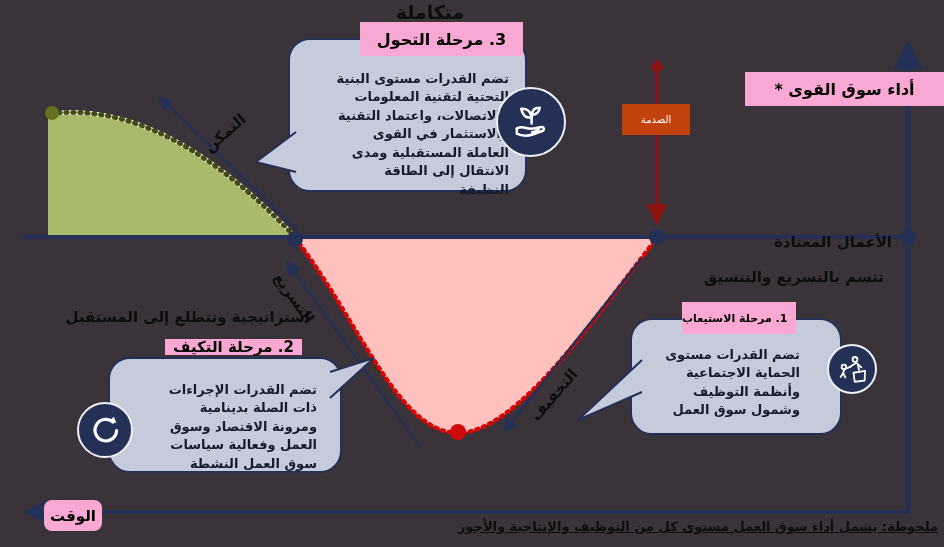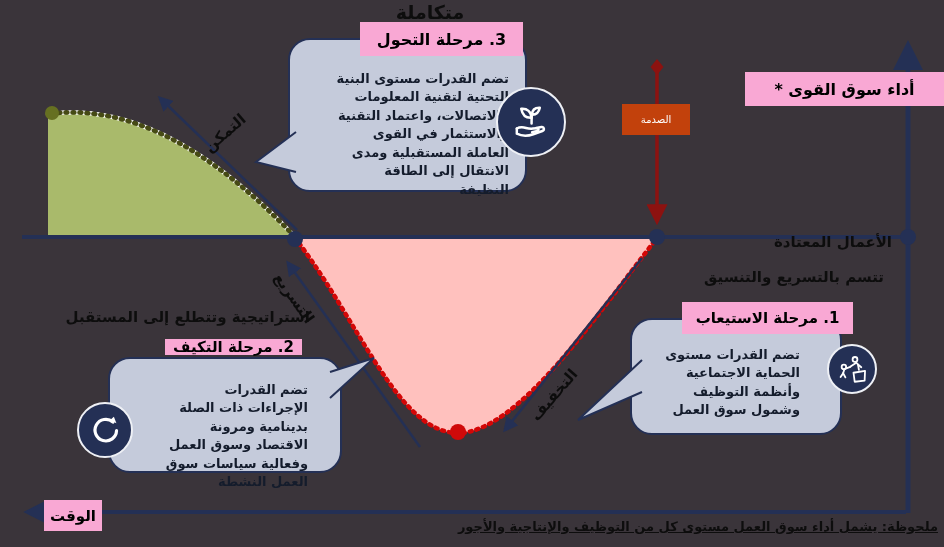--- a/index.html
+++ b/index.html
@@ -75,21 +75,21 @@
   <circle cx="295" cy="239" r="8" fill="#243055"></circle>
   <circle cx="458" cy="432" r="8" fill="#cf0a0a"></circle>
   <circle cx="657" cy="237" r="8" fill="#243055"></circle>
   <circle cx="908" cy="237" r="8" fill="#243055"></circle>
 </svg>
 
 <div class="bubble abs" style="left:288px;top:38px;width:239px;height:154px;padding:30px 16px 8px 40px;">
   <span>تضم القدرات مستوى البنية التحتية لتقنية المعلومات والاتصالات، واعتماد التقنية والاستثمار في القوى العاملة المستقبلية ومدى الانتقال إلى الطاقة النظيفة</span>
 </div>
 
-<div class="bubble abs" style="left:108px;top:357px;width:234px;height:116px;padding:22px 32px 8px 52px;">
+<div class="bubble abs" style="left:108px;top:357px;width:234px;height:116px;padding:22px 23px 8px 52px;">
   <span>تضم القدرات الإجراءات ذات الصلة بدينامية ومرونة الاقتصاد وسوق العمل وفعالية سياسات سوق العمل النشطة</span>
 </div>
 
 <div class="bubble abs" style="left:630px;top:318px;width:212px;height:117px;padding:26px 40px 4px 14px;">
   <span>تضم القدرات مستوى الحماية الاجتماعية وأنظمة التوظيف وشمول سوق العمل</span>
 </div>
 
 <svg id="tails-svg" width="944" height="547" viewBox="0 0 944 547">
   <path d="M296,132 L256,162 L296,172" fill="#c5cbdb" stroke="#243055" stroke-width="2"></path>
   <path d="M330,372 L374,358 L330,398" fill="#c5cbdb" stroke="#243055" stroke-width="2"></path>
@@ -103,29 +103,29 @@
 </div>
 
 <div class="abs ar heading" style="left:52px;top:308px;width:258px;">استراتيجية وتتطلع إلى المستقبل</div>
 
 <div class="whitebox abs" style="left:165px;top:339px;width:137px;height:16px;font-size:15px;">
   <span>2. مرحلة التكيف</span>
 </div>
 
 <div class="abs ar heading" style="left:696px;top:268px;width:188px;">تتسم بالتسريع والتنسيق</div>
 
-<div class="whitebox abs" style="left:682px;top:302px;width:171px;height:32px;font-size:15px;">
+<div class="whitebox abs" style="left:682px;top:302px;width:114px;height:32px;font-size:11px;justify-content:flex-end;">
   <span>1. مرحلة الاستيعاب</span>
 </div>
 
 <div class="whitebox abs" style="left:745px;top:72px;width:199px;height:34px;font-size:16px;">
   <span>أداء سوق القوى *</span>
 </div>
 
-<div class="whitebox abs" style="left:44px;top:500px;width:58px;height:31px;font-size:15px;">
+<div class="whitebox abs" style="left:44px;top:500px;width:58px;height:31px;font-size:15px;border-radius:8px;">
   <span>الوقت</span>
 </div>
 
 <div class="abs ar heading" style="left:728px;top:202px;width:164px;margin-top:31px;">الأعمال المعتادة</div>
 
 <div class="shockbox abs" style="left:622px;top:104px;width:68px;height:31px;">
   <span>الصدمة</span>
 </div>
 
 <div class="rot abs" style="left:180px;top:124px;width:90px;transform:rotate(-41deg);">التمكن</div>

